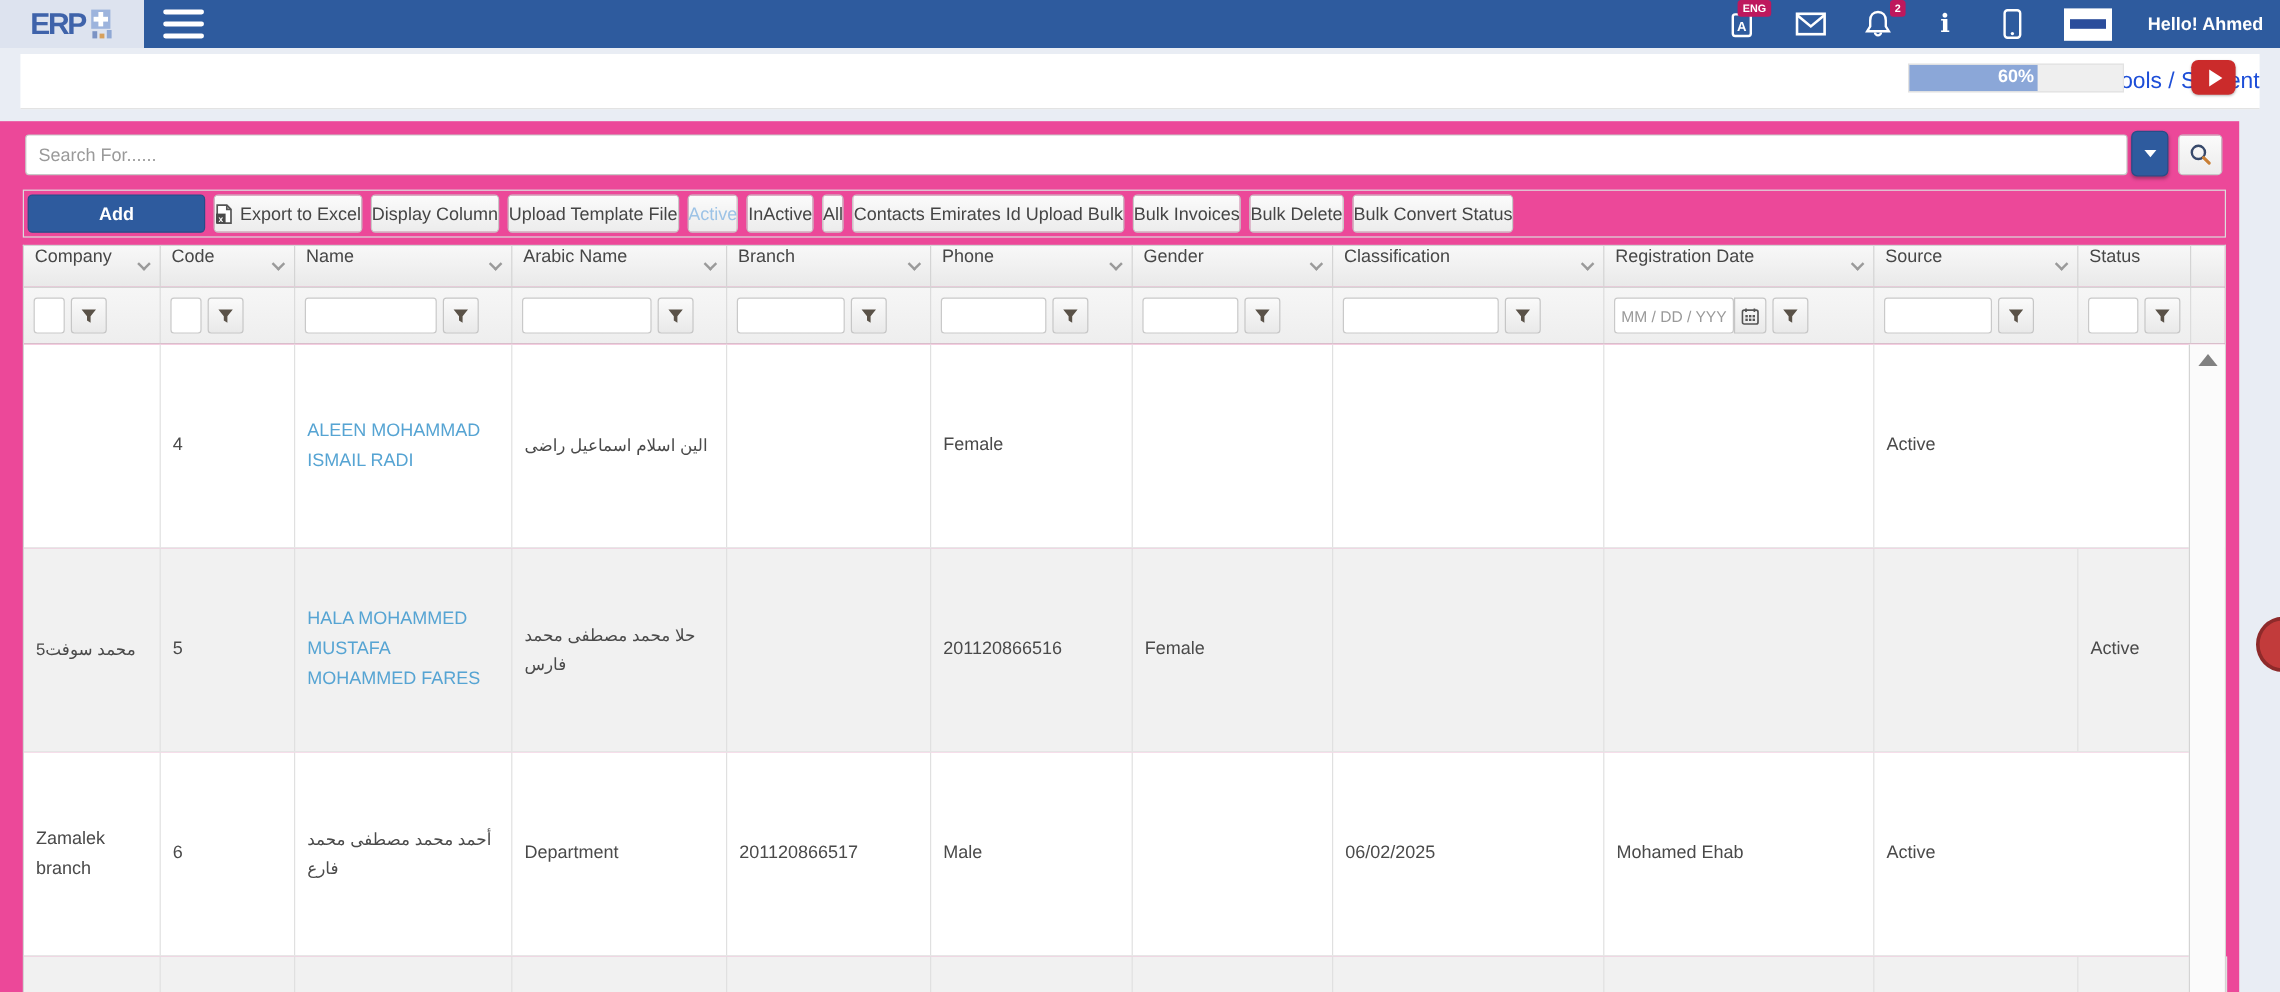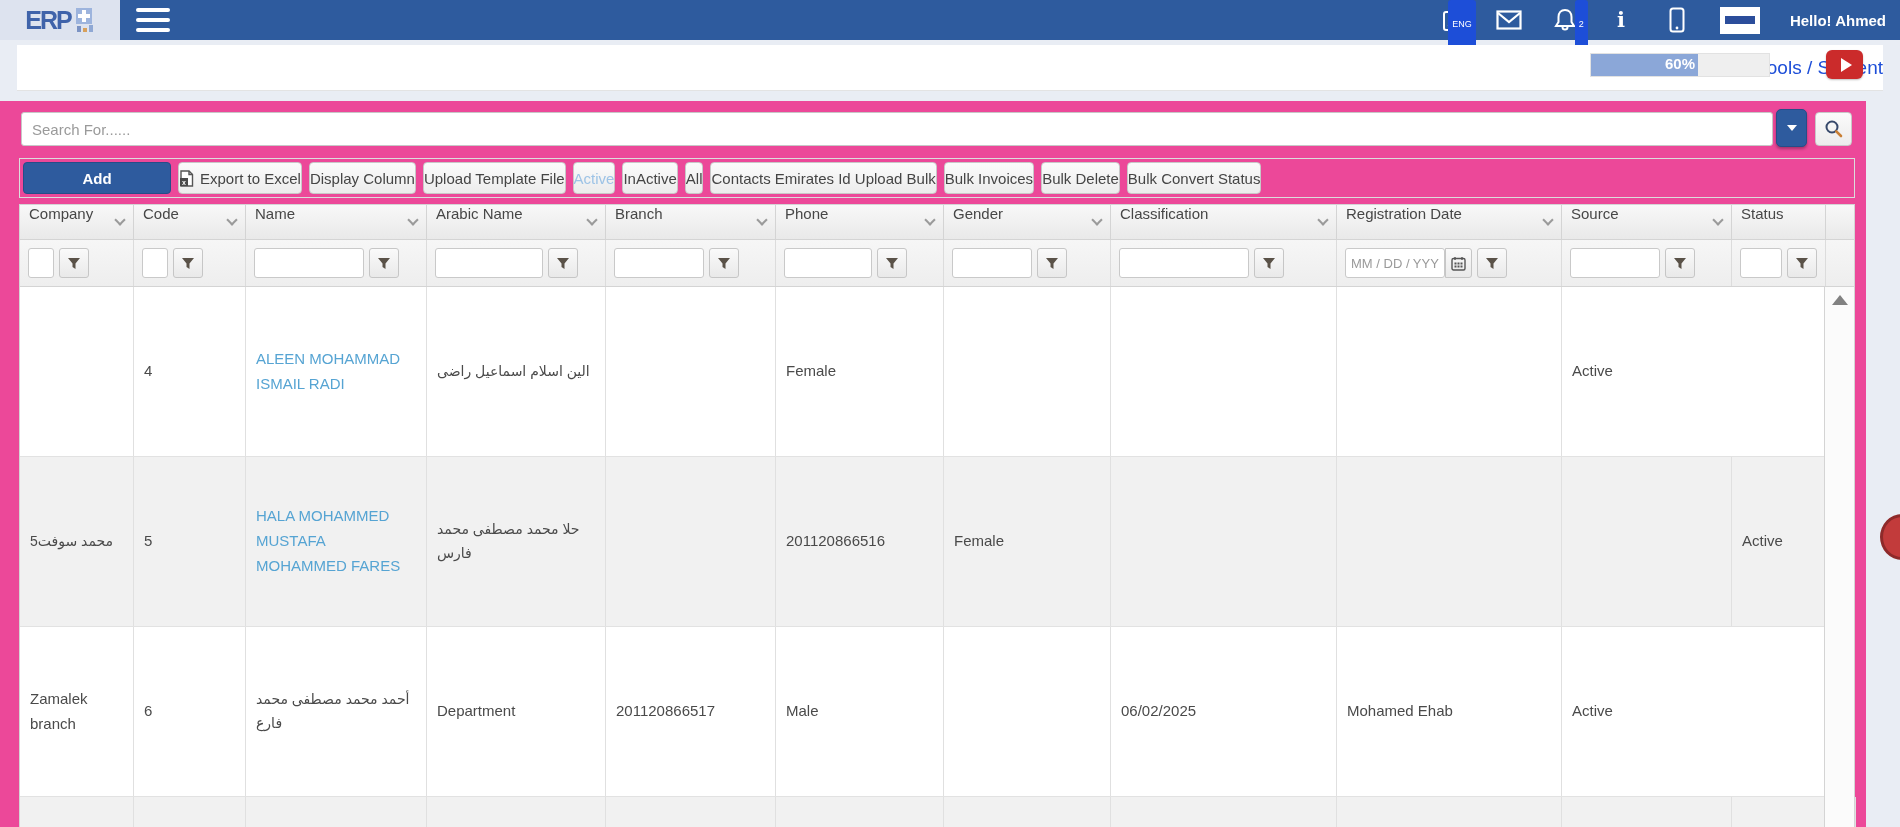--- a/index.html
+++ b/index.html
@@ -12,22 +12,22 @@
   .logo-box { width:120px; height:40px; background:#dde3ef; display:flex;
     align-items:center; justify-content:center; gap:4px; }
   .logo-text { font-size:25px; font-weight:800; color:#3f63aa; letter-spacing:-2px; }
   .hamburger { margin-left:16px; width:34px; height:24px; display:flex;
     flex-direction:column; justify-content:space-between; cursor:pointer; }
   .hamburger div { height:4px; background:#fff; border-radius:2px; }
   .nav-right { margin-left:auto; display:flex; align-items:center; gap:30px;
     padding-right:14px; }
   .nav-ico { position:relative; width:26px; height:26px; display:flex;
     align-items:center; justify-content:center; cursor:pointer; }
-  .badge { position:absolute; top:-7px; right:-10px; background:#1d4ed8; color:#fff;
-    font-size:9px; font-weight:normal; padding:19px 4px; border-radius:3px; line-height:10px; }
+  .badge { position:absolute; top:-7px; right:-10px; background:#be185d; color:#fff;
+    font-size:9px; font-weight:bold; padding:2px 4px; border-radius:3px; line-height:10px; }
   .info-i { color:#fff; font-family:"DejaVu Serif",serif; font-weight:bold;
     font-size:21px; line-height:20px; }
   .flag-box { width:40px; height:27px; background:#fff; display:flex;
     align-items:center; justify-content:center; }
   .flag-strip { width:30px; height:8px; background:#2b4d9b; }
   .hello { color:#fff; font-size:15px; font-weight:bold; }
 
   
   .titlebar { position:absolute; left:17px; top:45px; width:1866px; height:46px;
     background:#fff; border-bottom:1px solid #e3e3e3; }

